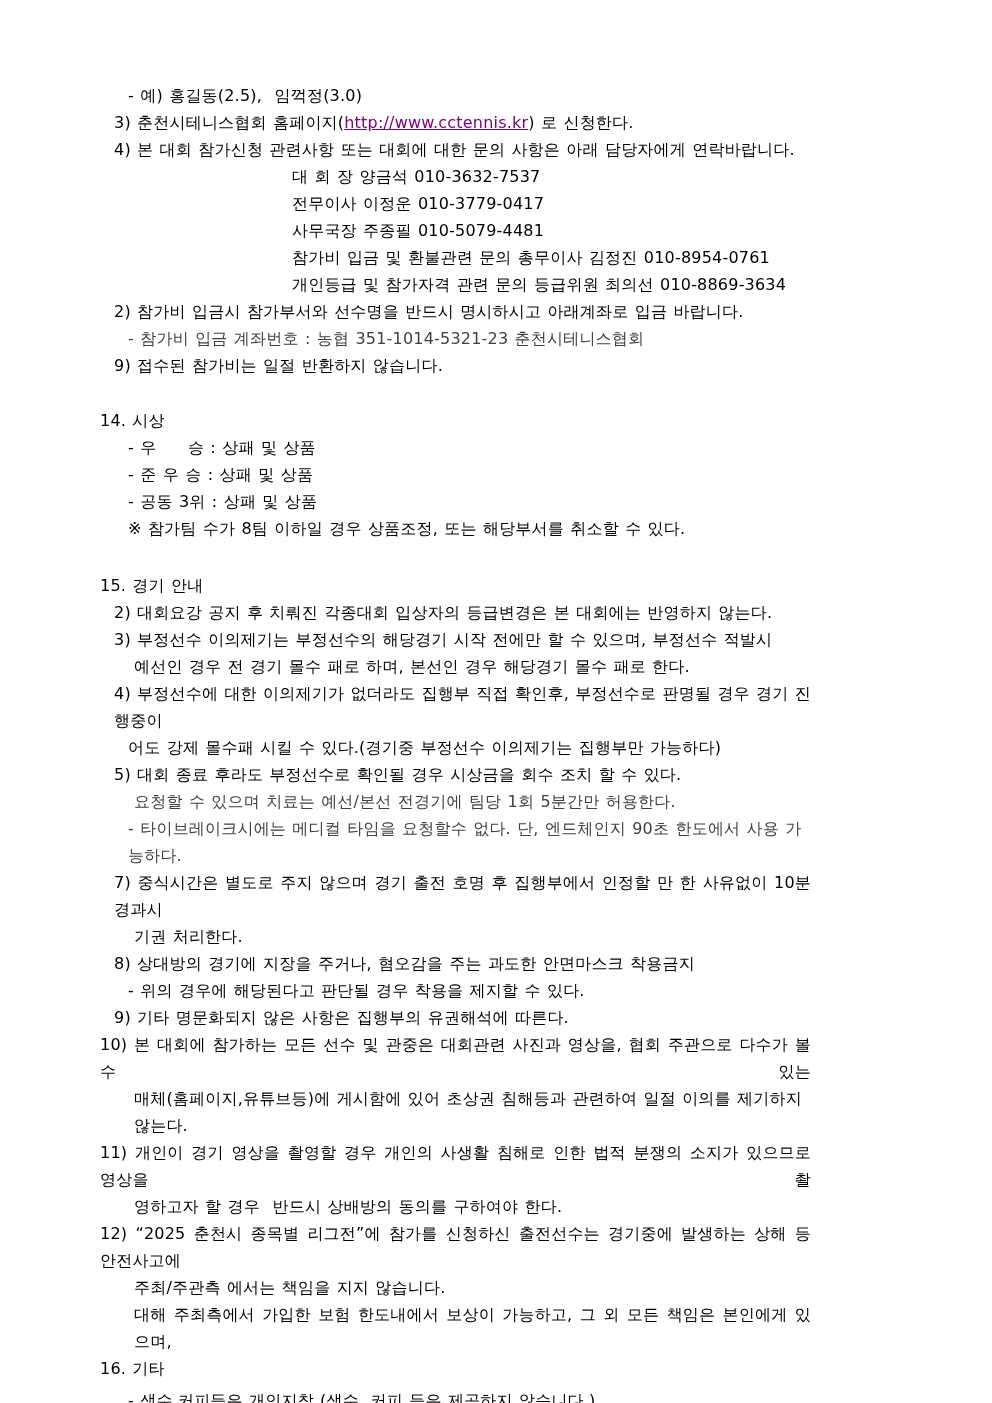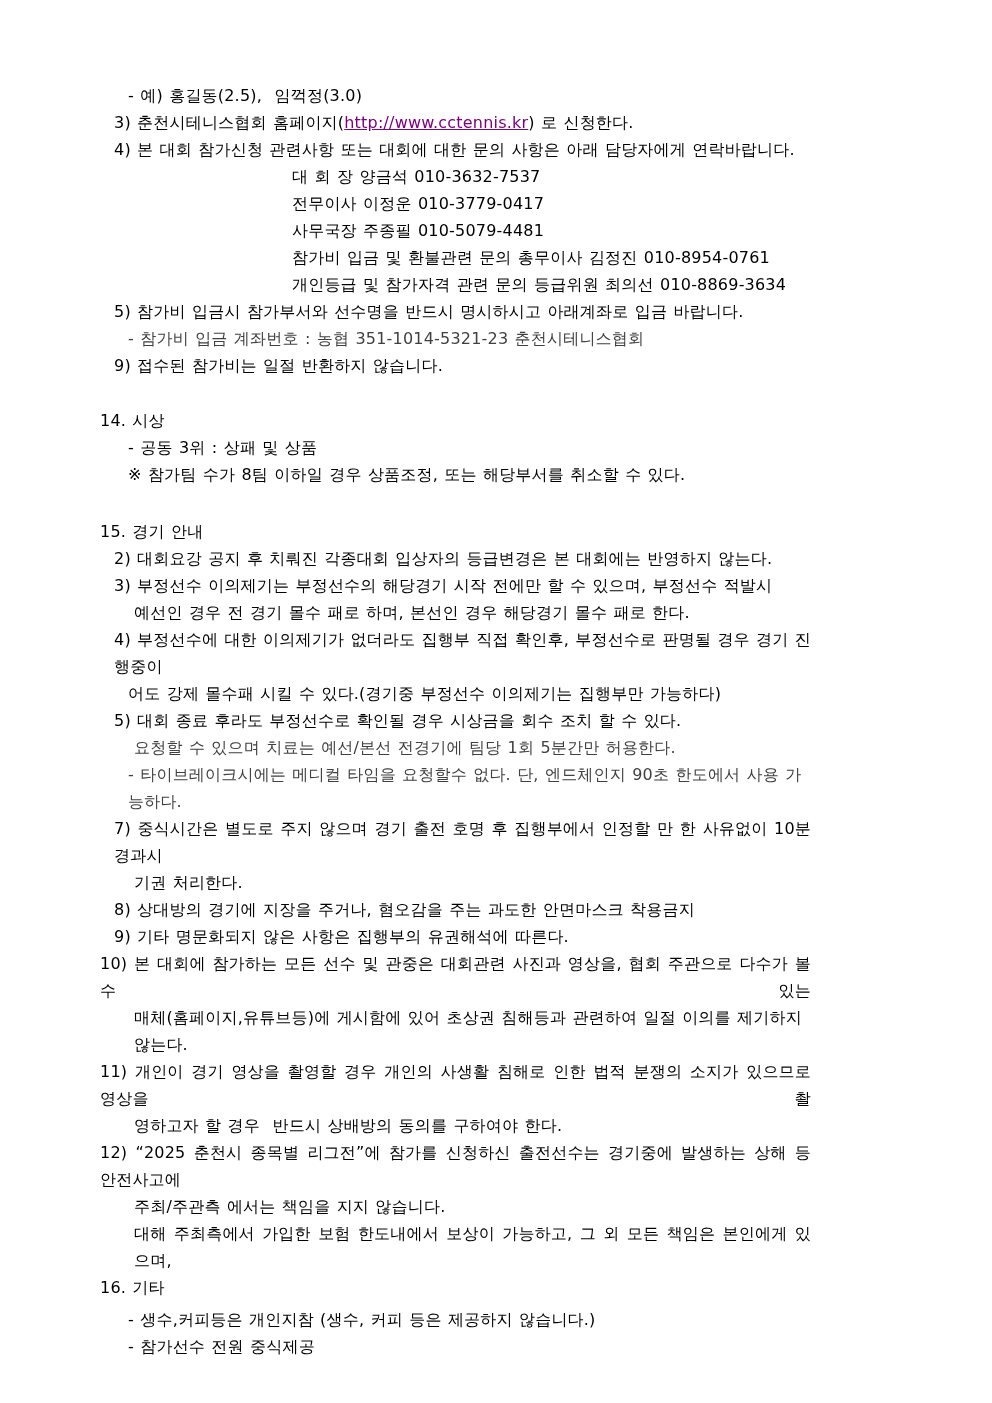--- a/index.html
+++ b/index.html
@@ -38,38 +38,41 @@
 <div class="doc">
   <div>
       <div class="line ind-2"><span>- 예) 홍길동(2.5),  임꺽정(3.0)</span></div>
       <div class="line ind-1"><span>3) 춘천시테니스협회 홈페이지(</span><span class="link">http://www.cctennis.kr</span><span>) 로 신청한다.</span></div>
       <div class="line ind-1"><span>4) 본 대회 참가신청 관련사항 또는 대회에 대한 문의 사항은 아래 담당자에게 연락바랍니다.</span></div>
       <div class="line ind-4"><span>대 회 장 양금석 010-3632-7537</span></div>
       <div class="line ind-4"><span>전무이사 이정운 010-3779-0417</span></div>
       <div class="line ind-4"><span>사무국장 주종필 010-5079-4481</span></div>
       <div class="line ind-4"><span>참가비 입금 및 환불관련 문의 총무이사 김정진 010-8954-0761</span></div>
       <div class="line ind-4"><span>개인등급 및 참가자격 관련 문의 등급위원 최의선 010-8869-3634</span></div>
-      <div class="line ind-1"><span>5) 참가비 입금시 참가부서와 선수명을 반드시 명시하시고 아래계좌로 입금 바랍니다.</span></div>
+      <div class="line ind-1"><span>2) 참가비 입금시 참가부서와 선수명을 반드시 명시하시고 아래계좌로 입금 바랍니다.</span></div>
       <div class="line ind-2 blue"><span>- 참가비 입금 계좌번호 : 농협 351-1014-5321-23 춘천시테니스협회</span></div>
       <div class="line ind-1"><span>9) 접수된 참가비는 일절 반환하지 않습니다.</span></div>
       <div class="line ind-0" style="margin-top: 28px;"><span>14. 시상</span></div>
+      <div class="line ind-2"><span>- 우     승 : 상패 및 상품</span></div>
+      <div class="line ind-2"><span>- 준 우 승 : 상패 및 상품</span></div>
       <div class="line ind-2"><span>- 공동 3위 : 상패 및 상품</span></div>
       <div class="line ind-2"><span>※ 참가팀 수가 8팀 이하일 경우 상품조정, 또는 해당부서를 취소할 수 있다.</span></div>
       <div class="line ind-0" style="margin-top: 30px;"><span>15. 경기 안내</span></div>
       <div class="line ind-1"><span>2) 대회요강 공지 후 치뤄진 각종대회 입상자의 등급변경은 본 대회에는 반영하지 않는다.</span></div>
       <div class="line ind-1"><span>3) 부정선수 이의제기는 부정선수의 해당경기 시작 전에만 할 수 있으며, 부정선수 적발시</span></div>
       <div class="line ind-3"><span>예선인 경우 전 경기 몰수 패로 하며, 본선인 경우 해당경기 몰수 패로 한다.</span></div>
       <div class="line ind-1 j"><span>4) 부정선수에 대한 이의제기가 없더라도 집행부 직접 확인후, 부정선수로 판명될 경우 경기 진행중이</span></div>
       <div class="line ind-2"><span>어도 강제 몰수패 시킬 수 있다.(경기중 부정선수 이의제기는 집행부만 가능하다)</span></div>
       <div class="line ind-1"><span>5) 대회 종료 후라도 부정선수로 확인될 경우 시상금을 회수 조치 할 수 있다.</span></div>
       <div class="line ind-3 blue"><span>요청할 수 있으며 치료는 예선/본선 전경기에 팀당 1회 5분간만 허용한다.</span></div>
       <div class="line ind-2 blue"><span>- 타이브레이크시에는 메디컬 타임을 요청할수 없다. 단, 엔드체인지 90초 한도에서 사용 가능하다.</span></div>
       <div class="line ind-1 j"><span>7) 중식시간은 별도로 주지 않으며 경기 출전 호명 후 집행부에서 인정할 만 한 사유없이 10분 경과시</span></div>
       <div class="line ind-3"><span>기권 처리한다.</span></div>
       <div class="line ind-1"><span>8) 상대방의 경기에 지장을 주거나, 혐오감을 주는 과도한 안면마스크 착용금지</span></div>
+      <div class="line ind-2"><span>- 위의 경우에 해당된다고 판단될 경우 착용을 제지할 수 있다.</span></div>
       <div class="line ind-1"><span>9) 기타 명문화되지 않은 사항은 집행부의 유권해석에 따른다.</span></div>
       <div class="line ind-0 j"><span>10) 본 대회에 참가하는 모든 선수 및 관중은 대회관련 사진과 영상을, 협회 주관으로 다수가 볼수 있는</span></div>
       <div class="line ind-3"><span>매체(홈페이지,유튜브등)에 게시함에 있어 초상권 침해등과 관련하여 일절 이의를 제기하지 않는다.</span></div>
       <div class="line ind-0 j"><span>11) 개인이 경기 영상을 촬영할 경우 개인의 사생활 침해로 인한 법적 분쟁의 소지가 있으므로 영상을 촬</span></div>
       <div class="line ind-3"><span>영하고자 할 경우  반드시 상배방의 동의를 구하여야 한다.</span></div>
       <div class="line ind-0 j"><span>12) “2025 춘천시 종목별 리그전”에 참가를 신청하신 출전선수는 경기중에 발생하는 상해 등 안전사고에</span></div>
       <div class="line ind-3"><span>주최/주관측 에서는 책임을 지지 않습니다.</span></div>
       <div class="line ind-3 j"><span>대해 주최측에서 가입한 보험 한도내에서 보상이 가능하고, 그 외 모든 책임은 본인에게 있으며,</span></div>
       <div class="line ind-0"><span>16. 기타</span></div>
       <div class="line ind-2" style="margin-top: 5px;"><span>- 생수,커피등은 개인지참 (생수, 커피 등은 제공하지 않습니다.)</span></div>

